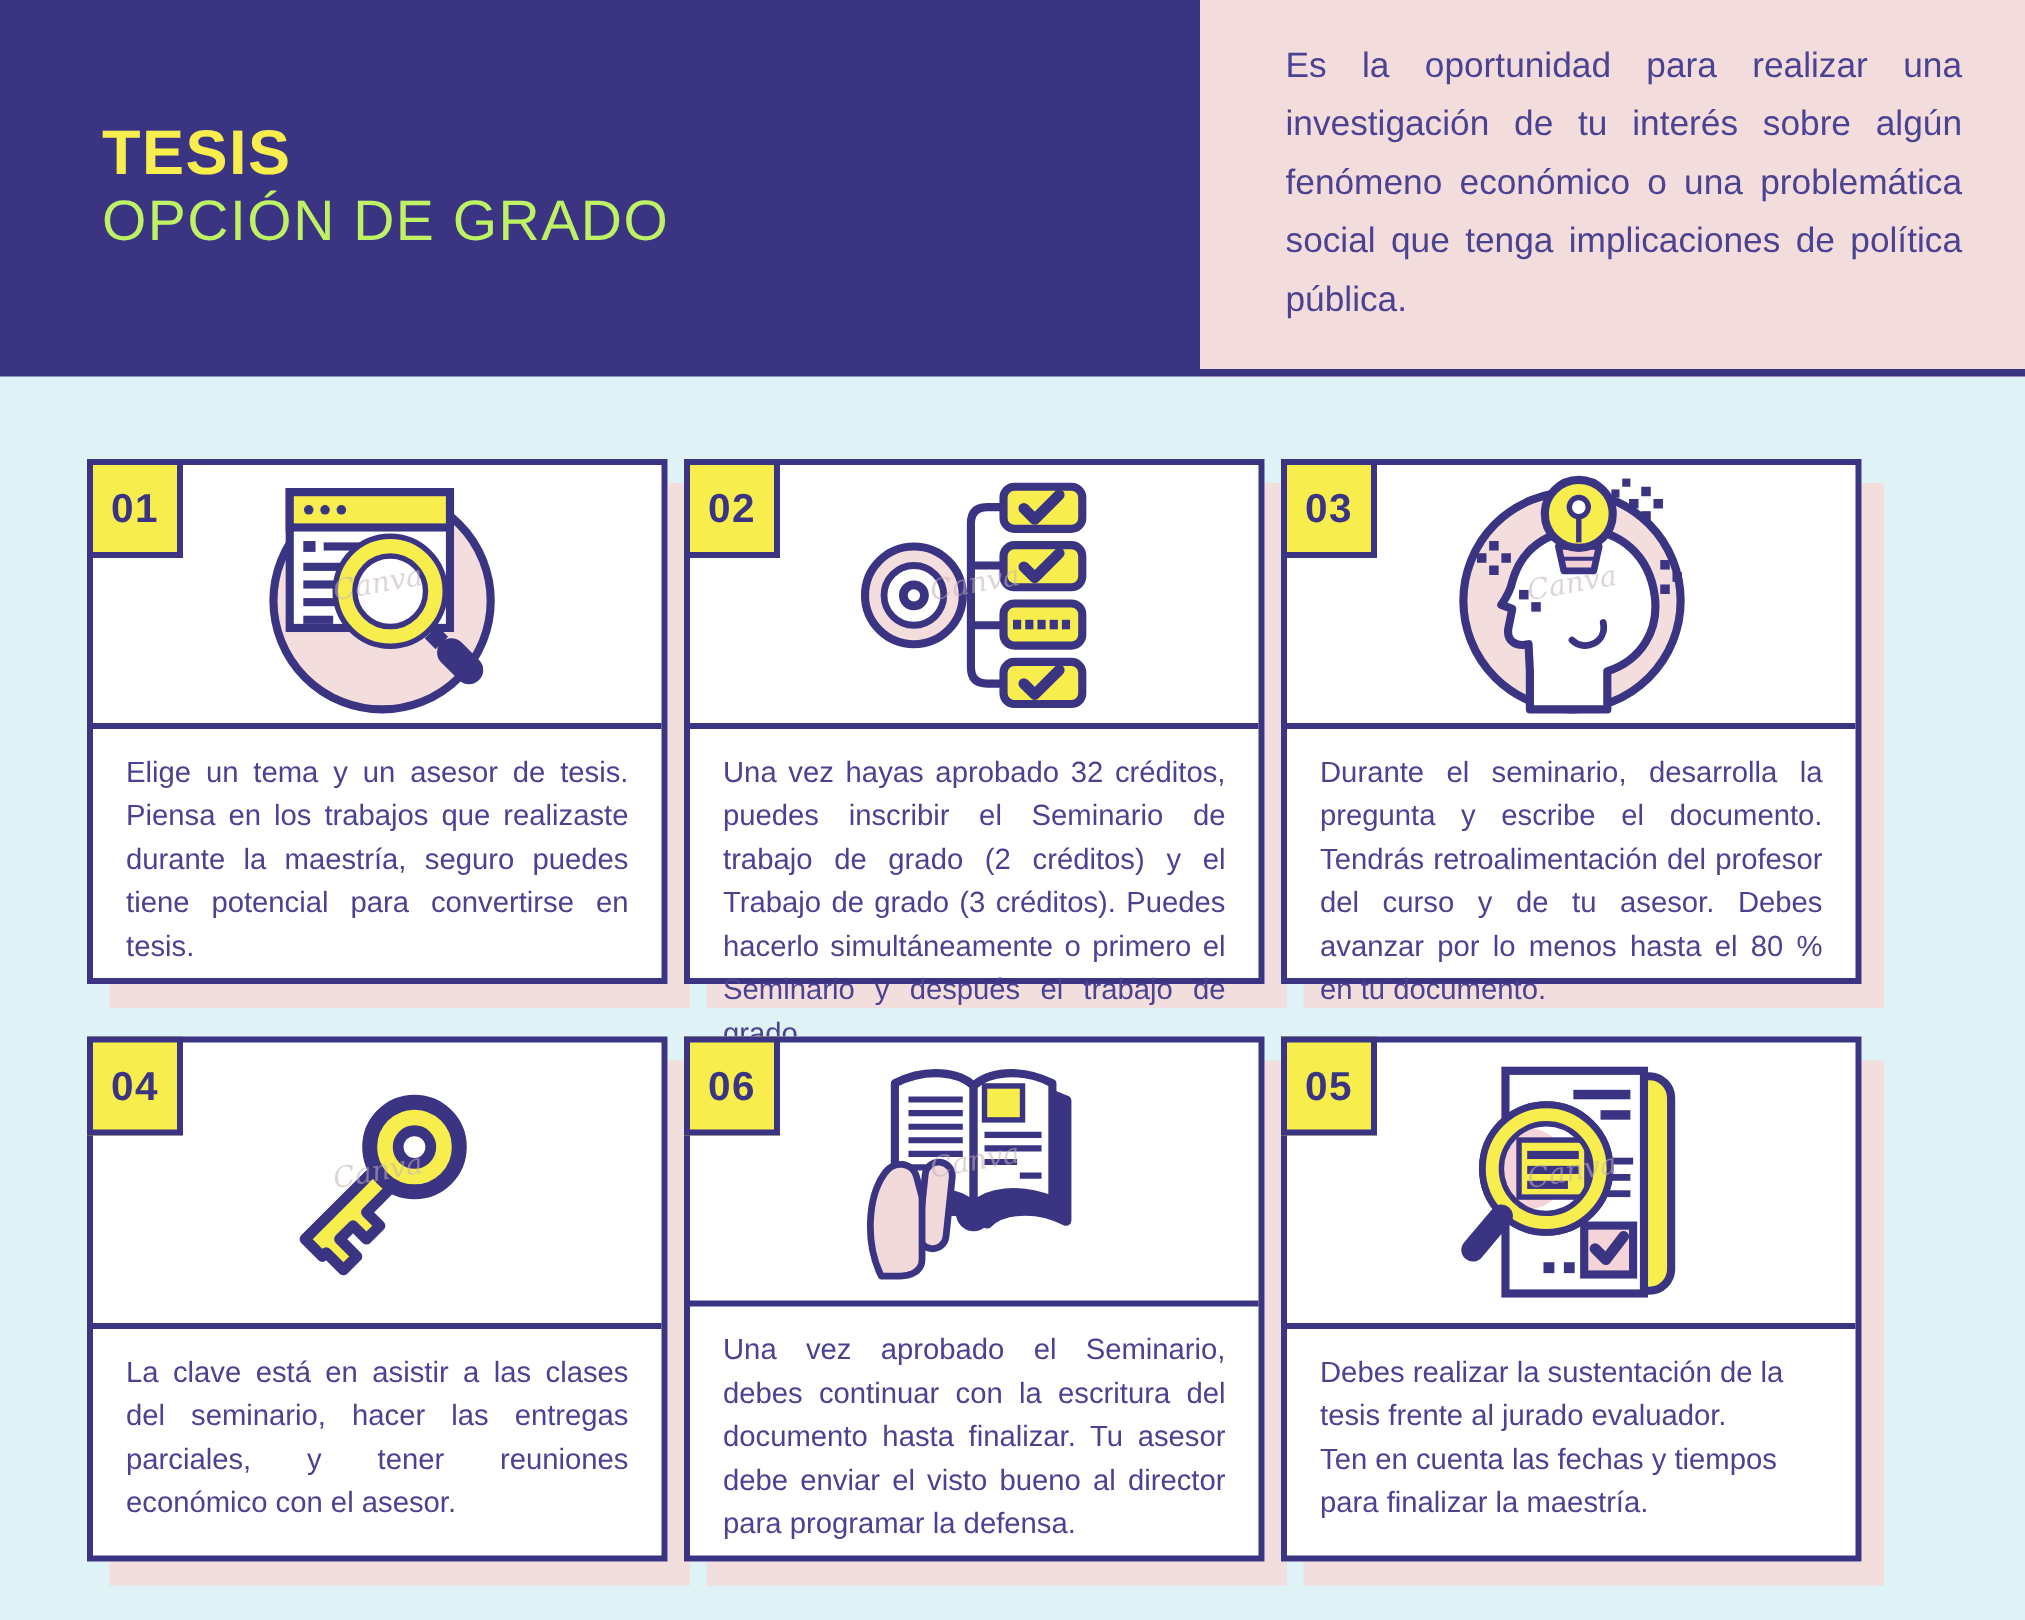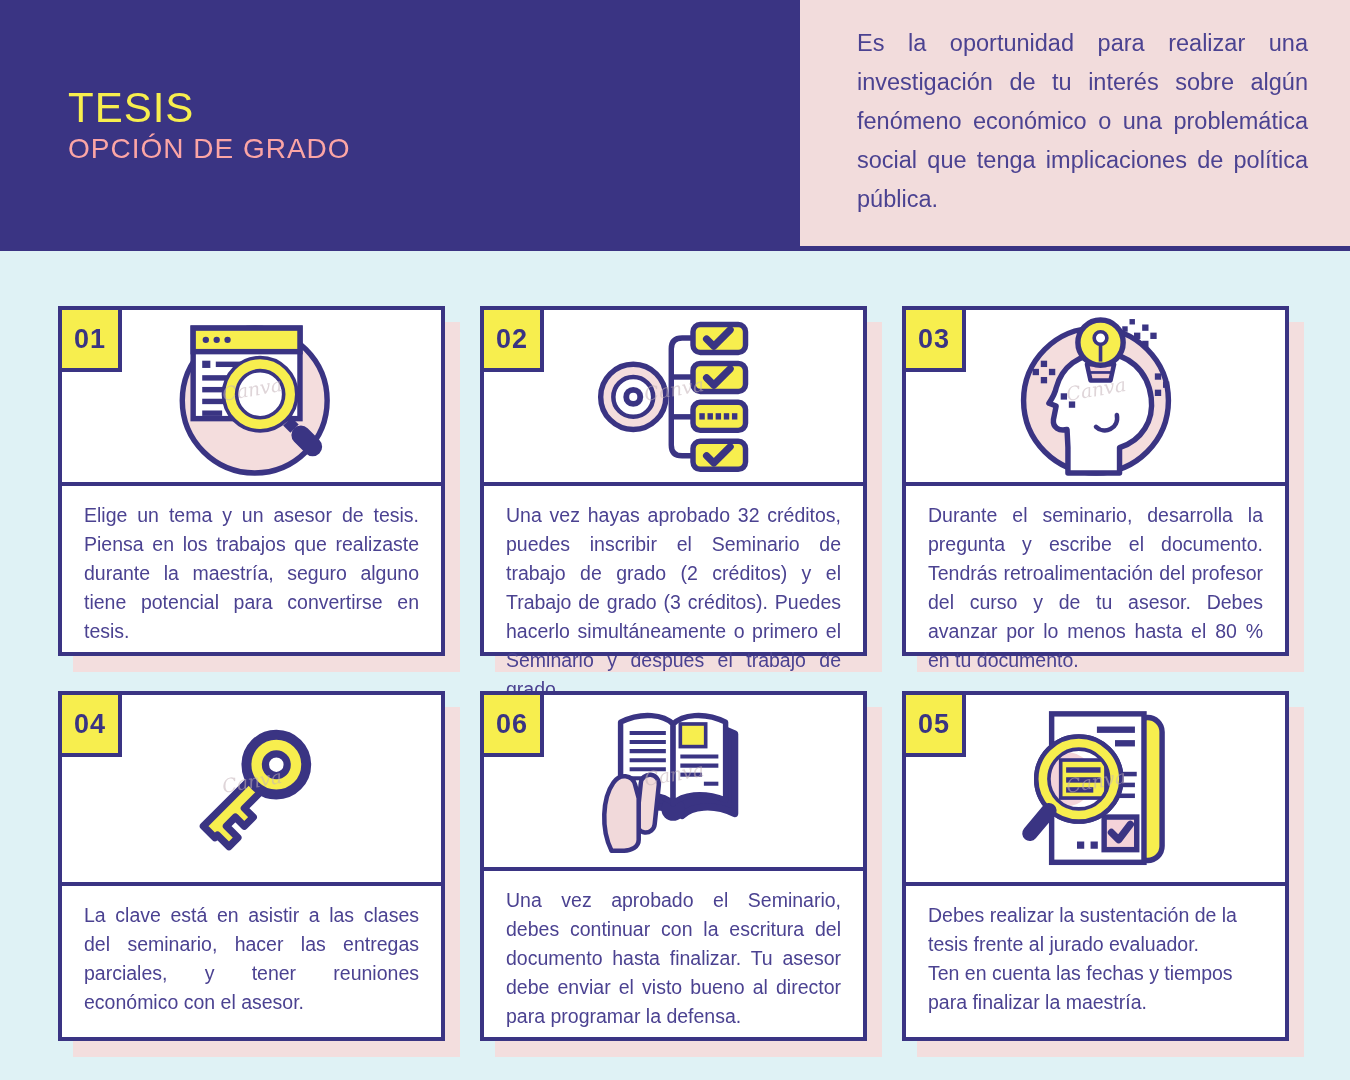--- a/index.html
+++ b/index.html
@@ -9,27 +9,27 @@
     --pink:#f2dcdc;
     --lblue:#dff2f5;
   }
   *{margin:0;padding:0;box-sizing:border-box;}
   html,body{width:1350px;height:1080px;overflow:hidden;}
   body{background:var(--lblue);font-family:"Liberation Sans",sans-serif;position:relative;}
 
   
   .header{display:flex;height:251px;width:1350px;}
   .header-left{width:800px;background:var(--navy);display:flex;flex-direction:column;justify-content:center;padding-left:68px;}
-  .title{color:var(--yellow);font-size:42px;font-weight:normal;letter-spacing:1px;line-height:1.1;}
-  .subtitle{color:#fca5a5;font-size:28px;font-weight:normal;letter-spacing:1px;line-height:1.25;}
+  .title{color:var(--yellow);font-size:42px;font-weight:bold;letter-spacing:1px;line-height:1.1;}
+  .subtitle{color:#bef264;font-size:38px;font-weight:normal;letter-spacing:1px;line-height:1.25;}
   .header-right{flex:1;background:var(--pink);border-bottom:5px solid var(--navy);display:flex;align-items:center;padding:10px 42px 14px 57px;}
   .intro{color:var(--text);font-size:23.5px;line-height:39px;text-align:justify;font-weight:500;}
 
   
-  .grid{margin:55px 0 0 58px;display:grid;grid-template-columns:repeat(3,387px);gap:35px 35px;}
+  .grid{margin:55px 0 0 58px;display:grid;grid-template-columns:repeat(3,387px);gap:35px 11px;}
   .card{position:relative;background:#fff;border:4px solid var(--navy);box-shadow:15px 16px 0 0 #f3dede;height:350px;display:flex;flex-direction:column;}
   .icon-area{height:191px;border-bottom:4px solid var(--navy);display:flex;align-items:center;justify-content:center;position:relative;}
   .badge{position:absolute;top:-4px;left:-4px;width:64px;height:66px;background:var(--yellow);border:4px solid var(--navy);display:flex;align-items:center;justify-content:center;color:var(--navy);font-size:27px;font-weight:bold;letter-spacing:1px;z-index:3;}
   .card-text{flex:1;padding:15px 22px 10px 22px;color:var(--text);font-size:19.5px;line-height:29px;text-align:justify;white-space:pre-line;}
   .card-text.no-justify{text-align:left;}
   .watermark{position:absolute;left:50%;top:46%;transform:translate(-50%,-50%) rotate(-10deg);font-family:"DejaVu Serif",serif;font-style:italic;font-size:19px;color:#c5b3ba;opacity:.55;pointer-events:none;z-index:2;}
 </style>
 </head>
 <body>
 
@@ -62,21 +62,21 @@
         <rect x="40" y="85" width="24" height="6" fill="#3a3483"></rect>
         <rect x="40" y="98" width="30" height="6" fill="#3a3483"></rect>
         <rect x="40" y="111" width="22" height="6" fill="#3a3483"></rect>
         <circle cx="104" cy="93" r="40" fill="#fff" stroke="#3a3483" stroke-width="5"></circle>
         <circle cx="104" cy="93" r="33" fill="#fff" stroke="#f7ee4e" stroke-width="11"></circle>
         <circle cx="104" cy="93" r="26" fill="none" stroke="#3a3483" stroke-width="4"></circle>
         <line x1="134" y1="123" x2="142" y2="131" stroke="#3a3483" stroke-width="13"></line>
         <line x1="149" y1="138" x2="162" y2="151" stroke="#3a3483" stroke-width="21" stroke-linecap="round"></line>
       </svg>
     </div>
-    <p class="card-text">Elige un tema y un asesor de tesis. Piensa en los trabajos que realizaste durante la maestría, seguro alguno tiene potencial para convertirse en tesis.</p>
+    <p class="card-text">Elige un tema y un asesor de tesis. Piensa en los trabajos que realizaste durante la maestría, seguro puedes tiene potencial para convertirse en tesis.</p>
   </div>
 
   <div class="card">
     <div class="badge">02</div>
     <div class="icon-area">
       <span class="watermark">Canva</span>
       <svg width="172" height="172" viewBox="0 0 190 190">
         <path d="M116 31 H104 Q92 31 92 43 V149 Q92 161 104 161 H116" fill="none" stroke="#3a3483" stroke-width="6"></path>
         <line x1="92" y1="74" x2="116" y2="74" stroke="#3a3483" stroke-width="6"></line>
         <line x1="92" y1="118" x2="116" y2="118" stroke="#3a3483" stroke-width="6"></line>

